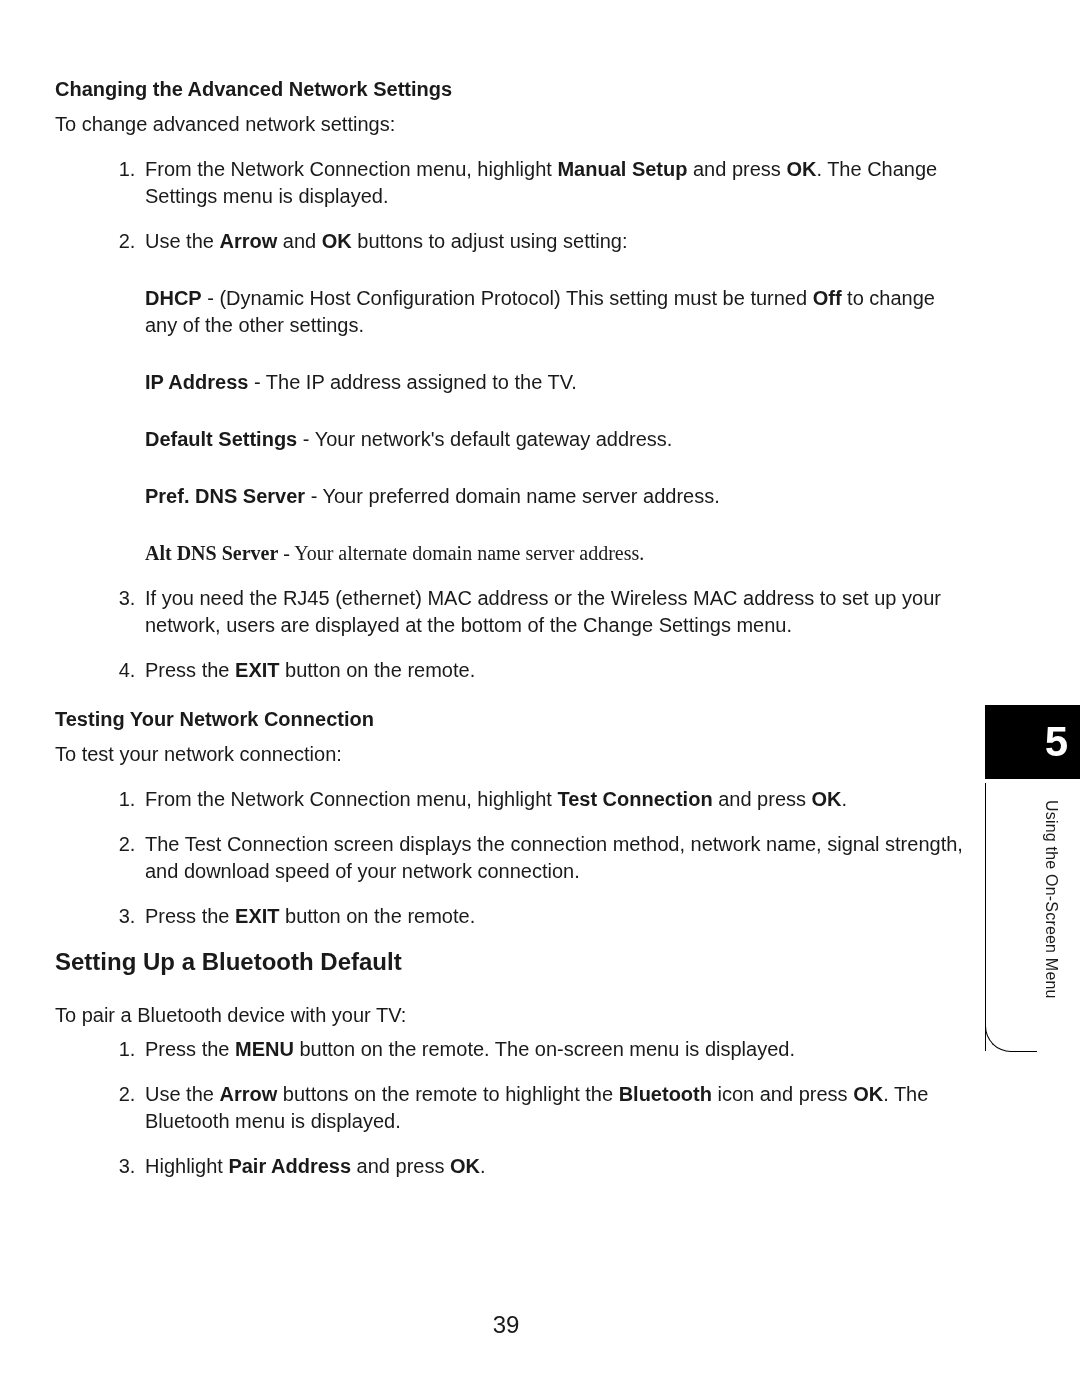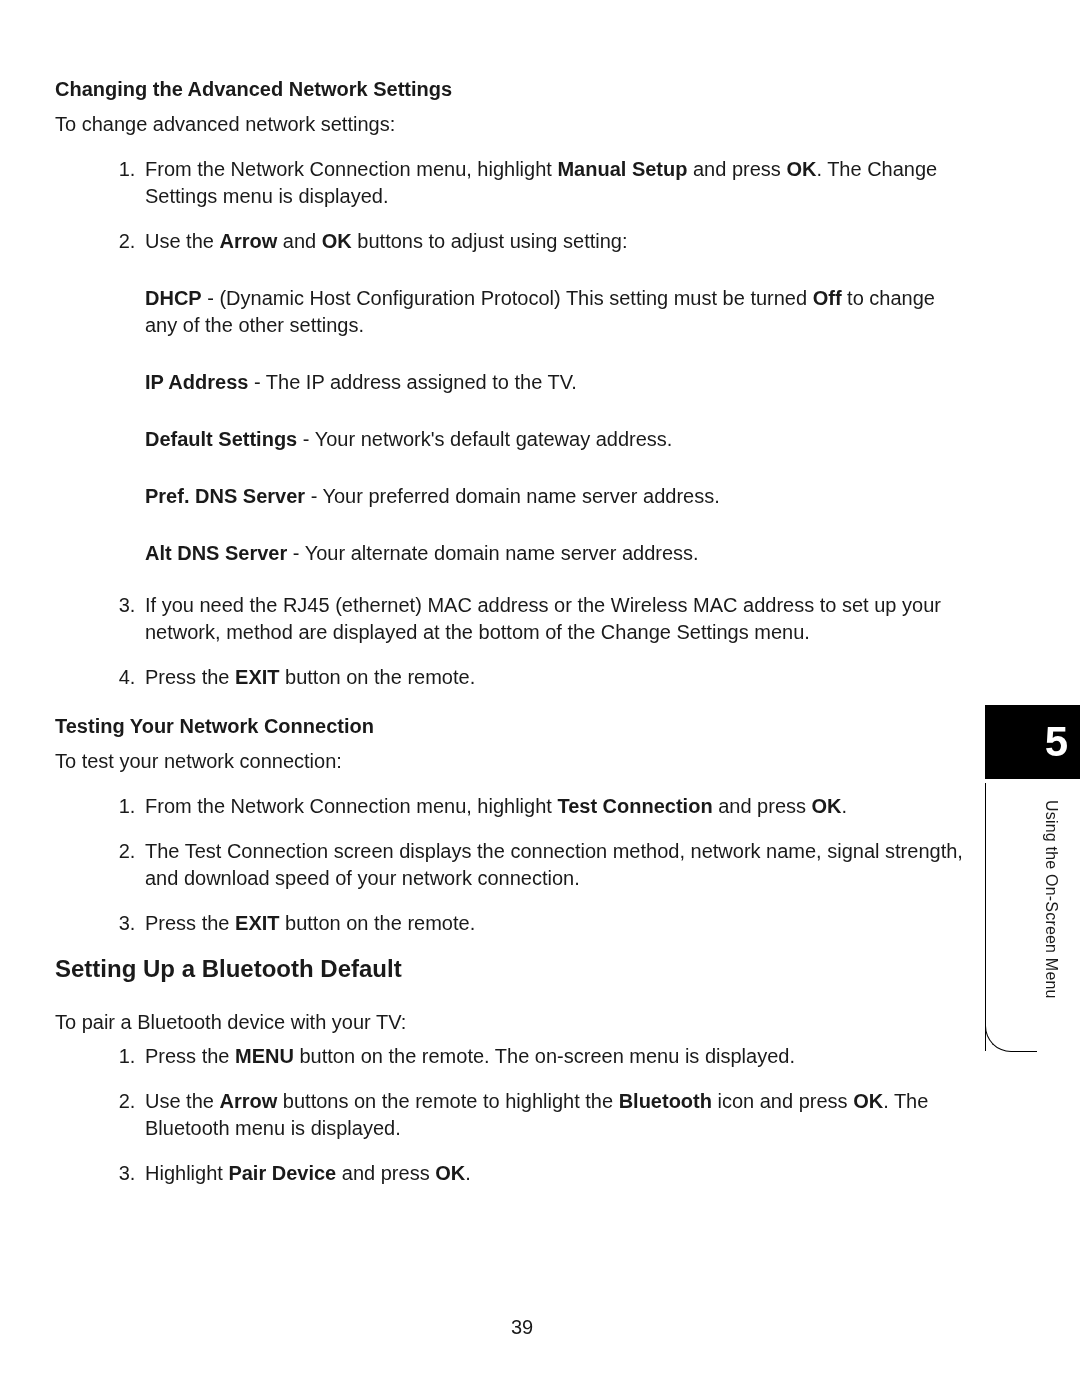--- a/index.html
+++ b/index.html
@@ -41,21 +41,21 @@
     padding-left: 4px;
   }
   .def-block {
     margin-top: 30px;
   }
   .def-block p {
     font-size: 20px;
     line-height: 1.35;
     margin-bottom: 30px;
   }
-  .def-block p:last-child { margin-bottom: 25px; }
+  .def-block p:last-child { margin-bottom: 18px; font-family: Liberation Serif, serif; }
   strong { font-weight: 700; }
   h2.section {
     font-size: 24px;
     font-weight: 700;
     margin-top: 16px;
     margin-bottom: 26px;
   }
 
   .side-tab {
     position: absolute;
@@ -98,24 +98,24 @@
     width: 52px;
     height: 27px;
     border-left: 1px solid #000;
     border-bottom: 1px solid #000;
     border-bottom-left-radius: 26px;
   }
 
   .page-number {
     position: absolute;
     bottom: 58px;
-    left: 16px;
+    left: 0;
     width: 1012px;
     text-align: center;
-    font-size: 20px;
+    font-size: 24px;
   }
 </style>
 </head>
 <body>
 
 <div class="page">
 
   <div class="h-bold">Changing the Advanced Network Settings</div>
   <div class="para-tight">To change advanced network settings:</div>
 
@@ -126,21 +126,21 @@
     <li>
       <span>Use the </span><strong>Arrow</strong><span> and </span><strong>OK</strong><span> buttons to adjust using setting:</span>
       <div class="def-block">
         <p><strong>DHCP</strong><span> - (Dynamic Host Configuration Protocol) This setting must be turned </span><strong>Off</strong><span> to change any of the other settings.</span></p>
         <p><strong>IP Address</strong><span> - The IP address assigned to the TV.</span></p>
         <p><strong>Default Settings</strong><span> - Your network's default gateway address.</span></p>
         <p><strong>Pref. DNS Server</strong><span> - Your preferred domain name server address.</span></p>
         <p><strong>Alt DNS Server</strong><span> - Your alternate domain name server address.</span></p>
       </div>
     </li>
-    <li>If you need the RJ45 (ethernet) MAC address or the Wireless MAC address to set up your network, method are displayed at the bottom of the Change Settings menu.</li>
+    <li>If you need the RJ45 (ethernet) MAC address or the Wireless MAC address to set up your network, users are displayed at the bottom of the Change Settings menu.</li>
     <li>
       <span>Press the </span><strong>EXIT</strong><span> button on the remote.</span>
     </li>
   </ol>
 
   <div class="h-bold" style="margin-top:24px">Testing Your Network Connection</div>
   <div class="para-tight">To test your network connection:</div>
   <ol>
     <li>
       <span>From the Network Connection menu, highlight </span><strong>Test Connection</strong><span> and press </span><strong>OK</strong><span>.</span>
@@ -154,21 +154,21 @@
   <h2 class="section">Setting Up a Bluetooth Default</h2>
   <div class="para">To pair a Bluetooth device with your TV:</div>
   <ol>
     <li>
       <span>Press the </span><strong>MENU</strong><span> button on the remote. The on-screen menu is displayed.</span>
     </li>
     <li>
       <span>Use the </span><strong>Arrow</strong><span> buttons on the remote to highlight the </span><strong>Bluetooth</strong><span> icon and press </span><strong>OK</strong><span>. The Bluetooth menu is displayed.</span>
     </li>
     <li>
-      <span>Highlight </span><strong>Pair Device</strong><span> and press </span><strong>OK</strong><span>.</span>
+      <span>Highlight </span><strong>Pair Address</strong><span> and press </span><strong>OK</strong><span>.</span>
     </li>
   </ol>
 
 </div>
 
 <div class="side-tab">
   <div class="chap-box">5</div>
   <div class="chap-border"></div>
   <div class="curve"></div>
   <div class="chap-title">Using the On-Screen Menu</div>

